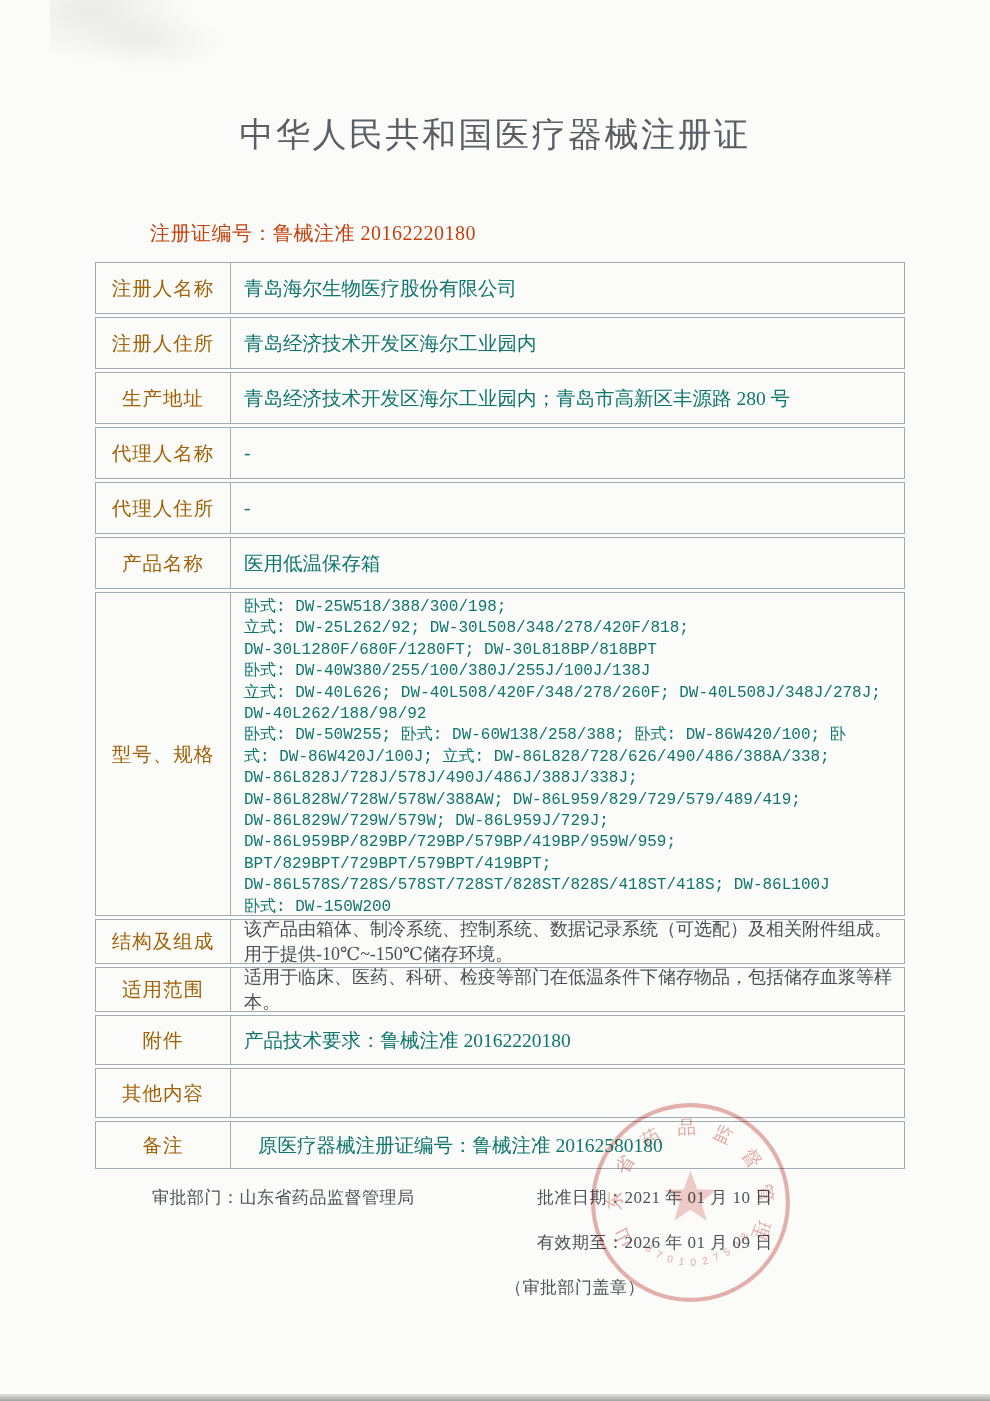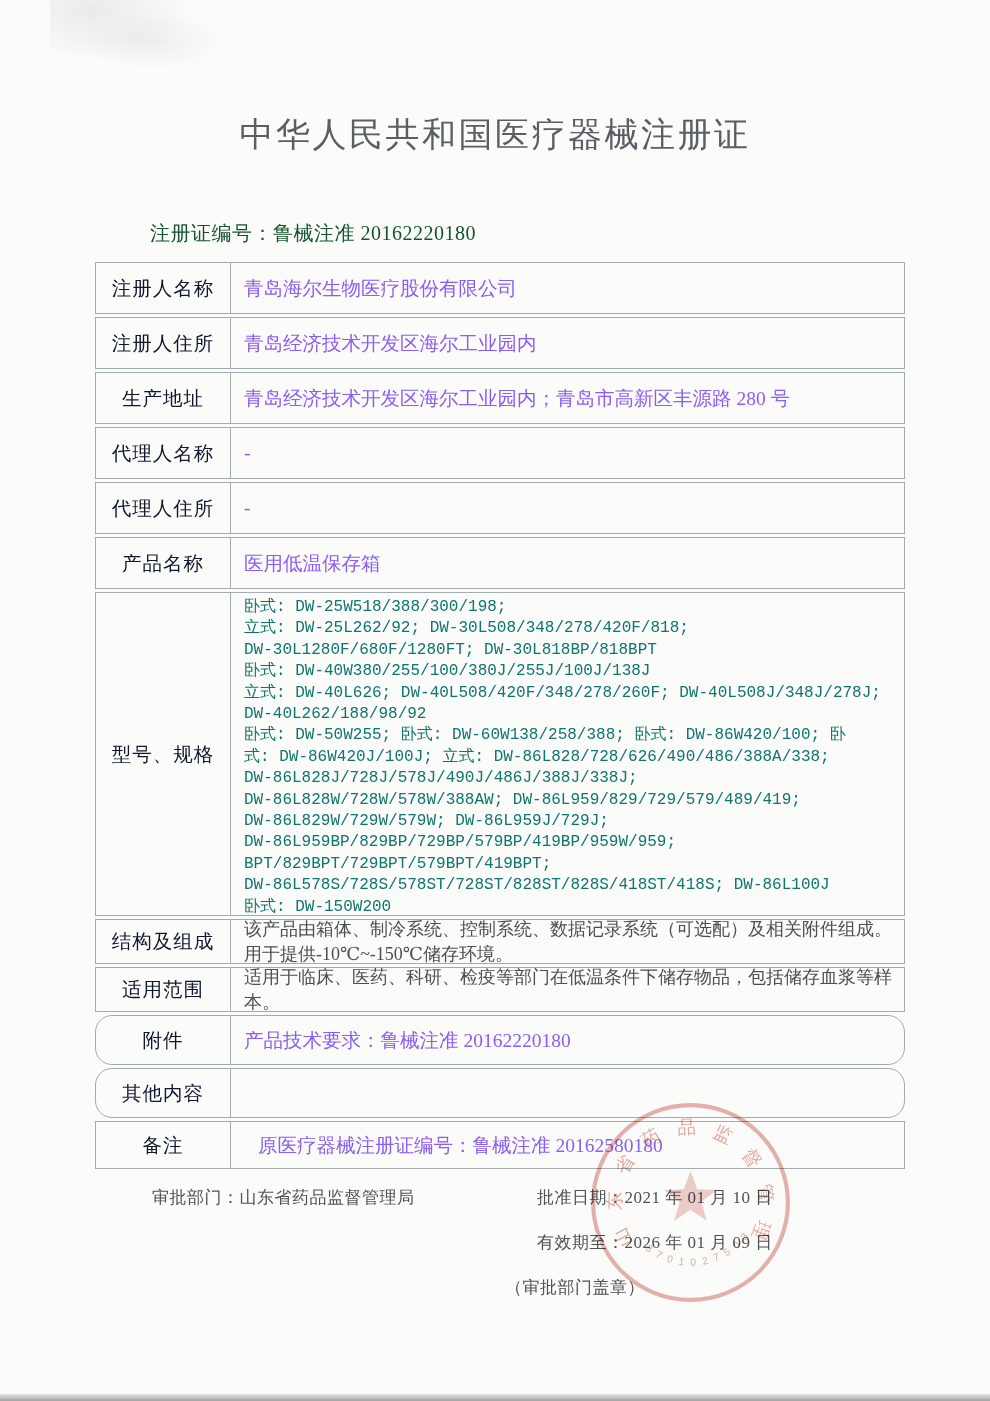--- a/index.html
+++ b/index.html
@@ -16,40 +16,40 @@
   }
   .page-edge{position:absolute;left:0;bottom:0;width:100%;height:7px;
     background:linear-gradient(to bottom, rgba(160,160,160,.25), rgba(105,105,105,.6));}
   .doc-title{
     position:absolute;top:112px;left:0;width:100%;
     text-align:center;font-size:34px;letter-spacing:2.5px;
     color:#5a5f66;font-weight:500;
   }
   .cert-line{
     position:absolute;top:220px;left:150px;
-    font-size:20px;color:#14532d;letter-spacing:.5px;
+    font-size:20px;color:#c2410c;letter-spacing:.5px;
   }
   .reg-table{position:absolute;top:262px;left:95px;width:810px;}
   .row{
     display:flex;box-sizing:border-box;
     border:1px solid #a2aab2;margin-bottom:3px;background:transparent;
   }
   .row-label{
     flex:0 0 134px;display:flex;align-items:center;justify-content:center;
-    font-size:19.5px;color:#0f172a;letter-spacing:1px;text-align:center;font-family:Liberation Mono, monospace;
+    font-size:19.5px;color:#a16207;letter-spacing:1px;text-align:center;font-family:Liberation Mono, monospace;
   }
   .row-value{
     flex:1;display:flex;align-items:center;
     border-left:1px solid #a2aab2;
-    padding:2px 8px 2px 13px;font-size:19.5px;color:#8b5cf6;
+    padding:2px 8px 2px 13px;font-size:19.5px;color:#0f766e;
   }
   .h-s{height:52px;}
   .h-model{height:324px;}
   .h-two{height:45px;}
-  .h-att{height:50px;border-radius:17px;}
+  .h-att{height:50px;}
   .h-note{height:48px;margin-bottom:16px;}
   .model-cell{
     align-items:flex-start;
     font-family:"Liberation Mono","DejaVu Sans Mono",monospace;
     font-size:16px;line-height:21.4px;color:#0f766e;
     white-space:pre-line;padding-top:4px;letter-spacing:0;
   }
   .wrap-cell{font-size:18px;line-height:25px;color:#4a4f55;}
   .note-indent{padding-left:27px;}
   .footer{

